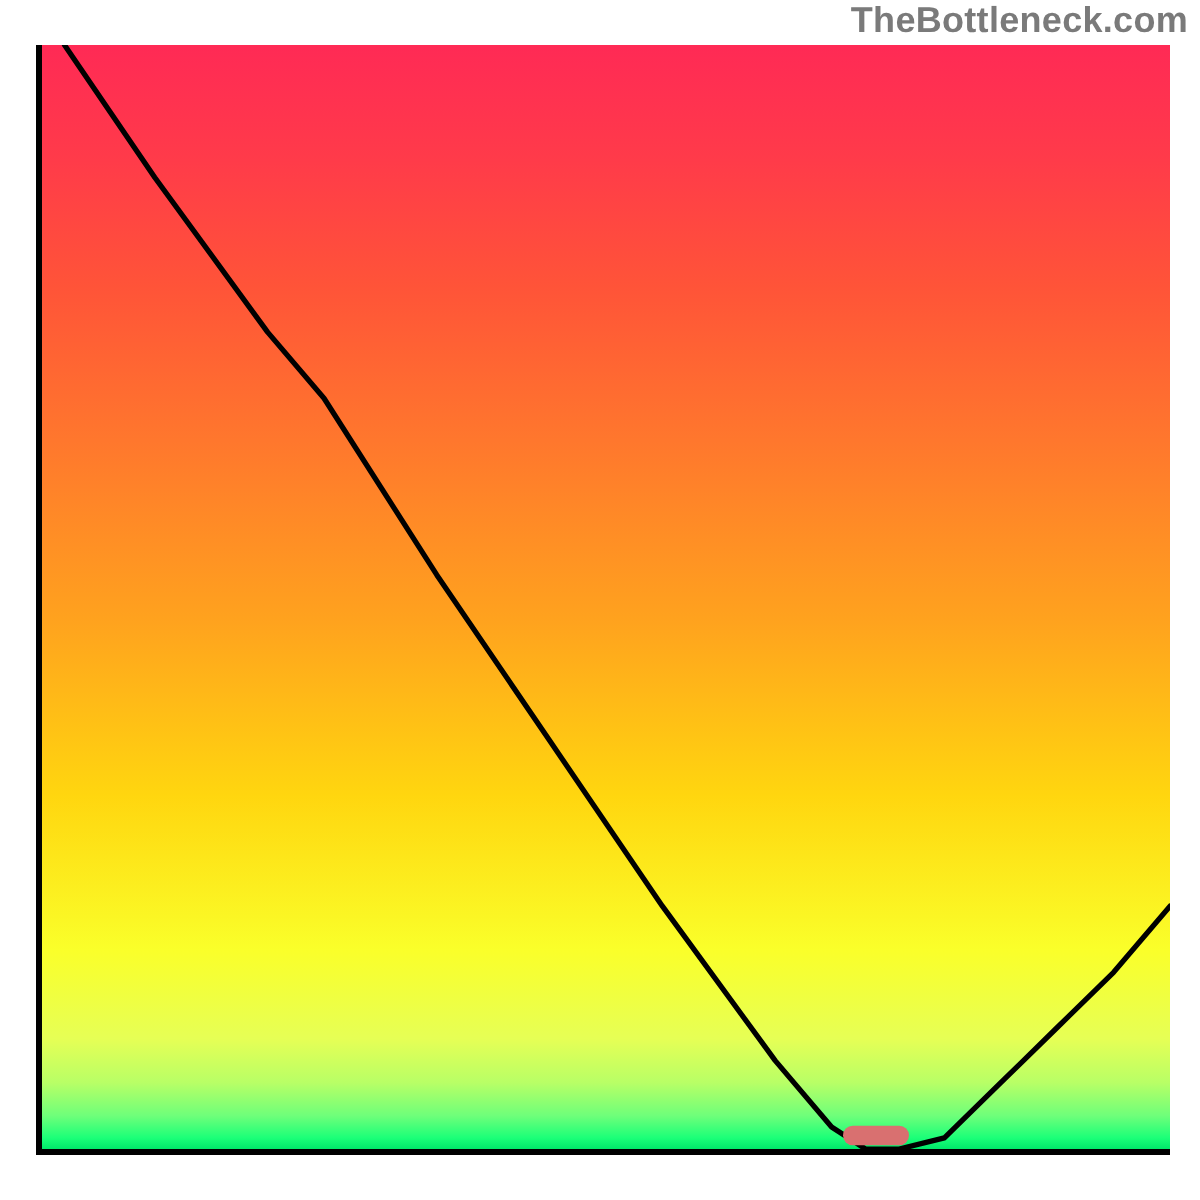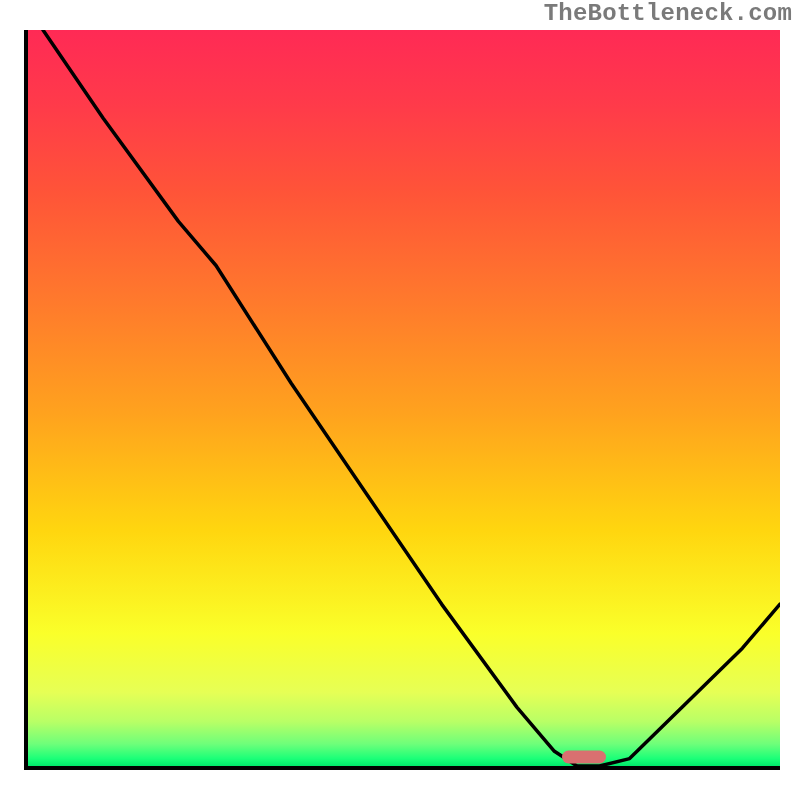--- a/index.html
+++ b/index.html
@@ -8,21 +8,20 @@
     width: 800px;
     height: 800px;
     background: #ffffff;
     overflow: hidden;
     font-family: Arial, Helvetica, sans-serif;
   }
   .chart-wrap {
     position: relative;
     width: 800px;
     height: 800px;
-    font-family: Liberation Mono, monospace;
   }
   .watermark {
     position: absolute;
     top: 0;
     right: 8px;
     font-size: 24px;
     font-weight: 600;
     color: #7a7a7a;
     letter-spacing: 0.2px;
     user-select: none;

